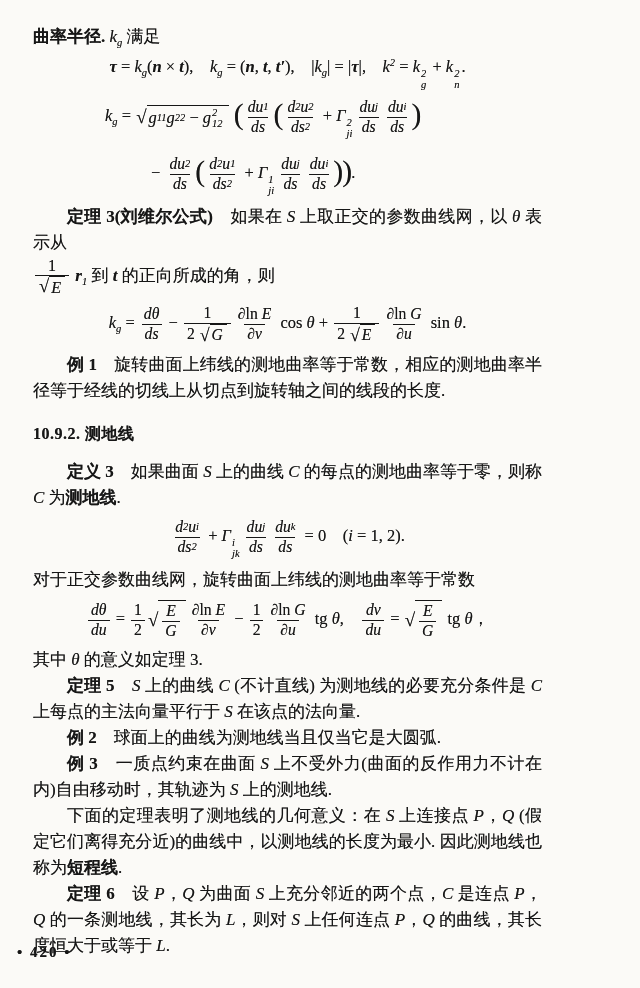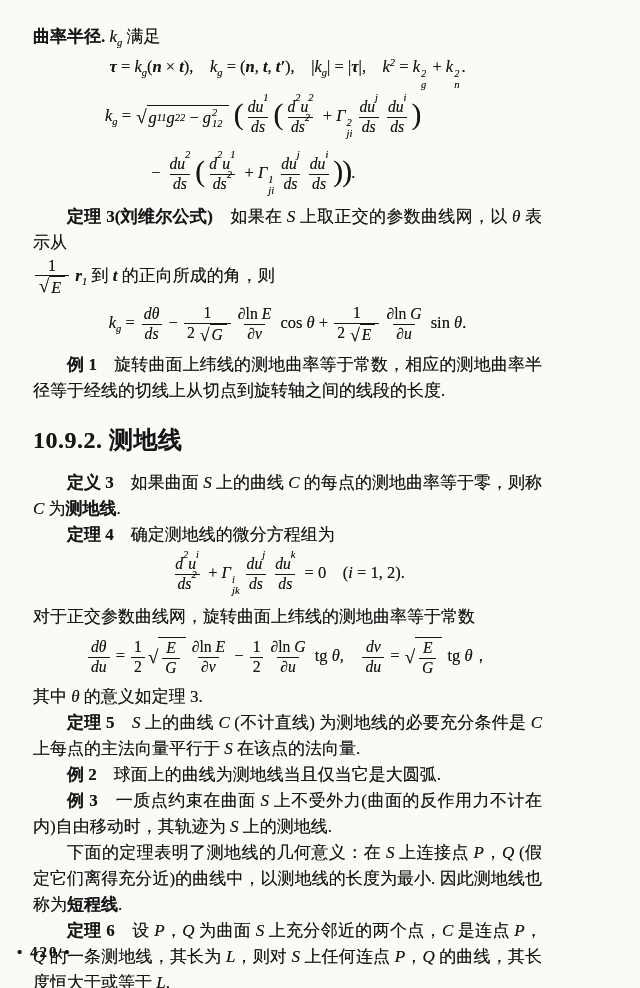--- a/index.html
+++ b/index.html
@@ -9,29 +9,29 @@
     font-family:"Liberation Serif","DejaVu Serif",serif;
     text-shadow:0 0 .4px rgba(0,0,0,.55);
   }
   .page{position:relative;box-sizing:border-box;width:572px;height:988px;
         padding:24px 30px 0 33px;}
   .line,.para{font-size:17px;line-height:26px;text-align:justify;margin:0;}
   .indent,.indent-first{text-indent:2em;}
   .b{font-weight:bold;}
   .i{font-style:italic;}
   .bi{font-weight:bold;font-style:italic;}
-  h2{font-size:24px;font-weight:bold;margin:20px 0 14px 0;letter-spacing:.5px;}
+  h2{font-size:16px;font-weight:bold;margin:20px 0 14px 0;letter-spacing:.5px;}
   
   .formula{font-size:16.5px;margin:7px 0;text-align:center;white-space:nowrap;line-height:1.2;}
   .formula.left1{text-align:left;padding-left:72px;margin-bottom:15px;}
   .formula.left2{text-align:left;padding-left:118px;margin-top:10px;}
   sup,sub{font-size:10.5px;font-style:italic;line-height:0;}
   .frac{display:inline-flex;flex-direction:column;align-items:center;
         vertical-align:middle;margin:0 2px;line-height:1.2;font-size:.95em;}
-  .frac .num,.frac .den{display:flex;align-items:flex-start;justify-content:center;
+  .frac .num,.frac .den{display:flex;align-items:center;justify-content:center;
         padding:0 3px;white-space:pre;}
   .frac .den{border-top:1.4px solid #161616;}
   .sqrt{display:inline-flex;align-items:stretch;margin:0 1px;vertical-align:middle;}
   .sqrt .rad{align-self:center;font-size:1.15em;line-height:1;}
   .sqrt .vinc{display:inline-flex;align-items:center;border-top:1.5px solid #161616;
         padding:1px 4px 0 2px;white-space:pre;}
   .ss{display:inline-flex;flex-direction:column;align-items:flex-start;
         font-size:10.5px;line-height:1.1;vertical-align:-.45em;font-style:italic;margin:0 2px 0 1px;}
   .big{font-size:1.8em;line-height:0;vertical-align:-.1em;letter-spacing:-1px;}
   .page-number{position:absolute;left:17px;bottom:12px;font-size:15px;font-weight:bold;letter-spacing:2px;}
@@ -100,21 +100,20 @@
       </span> cos <span class="i">θ</span> + <span class="frac">
         <span class="num">1</span>
         <span class="den">2 <span class="sqrt"><span class="rad">√</span><span class="vinc"><span class="i">E</span></span></span></span>
       </span><span class="frac">
         <span class="num">∂ln <span class="i">G</span></span>
         <span class="den">∂<span class="i">u</span></span>
       </span> sin <span class="i">θ</span>.</div>
   <p class="para indent-first"><span class="b">例 1</span>　旋转曲面上纬线的测地曲率等于常数，相应的测地曲率半径等于经线的切线上从切点到旋转轴之间的线段的长度.</p>
   <h2>10.9.2. 测地线</h2>
   <p class="para indent-first"><span class="b">定义 3</span>　如果曲面 <span class="i">S</span> 上的曲线 <span class="i">C</span> 的每点的测地曲率等于零，则称 <span class="i">C</span> 为<span class="b">测地线</span>.</p>
-  <p class="line indent"><span class="b">定理 4</span>　确定测地线的微分方程组为</p>
   <div class="formula"><span class="frac">
         <span class="num"><span class="i">d</span><sup>2</sup><span class="i">u</span><sup>i</sup></span>
         <span class="den"><span class="i">ds</span><sup>2</sup></span>
       </span> + <span class="i">Γ</span><span class="ss">
         <span>i</span>
         <span>jk</span>
       </span><span class="frac">
         <span class="num"><span class="i">du</span><sup>j</sup></span>
         <span class="den"><span class="i">ds</span></span>
       </span><span class="frac">

